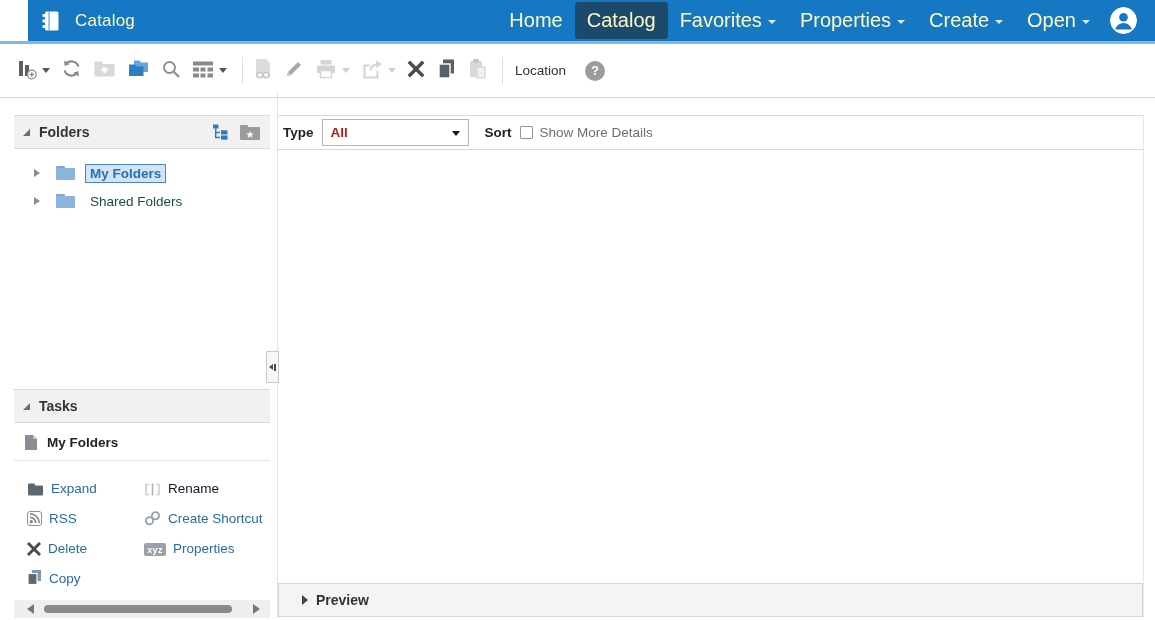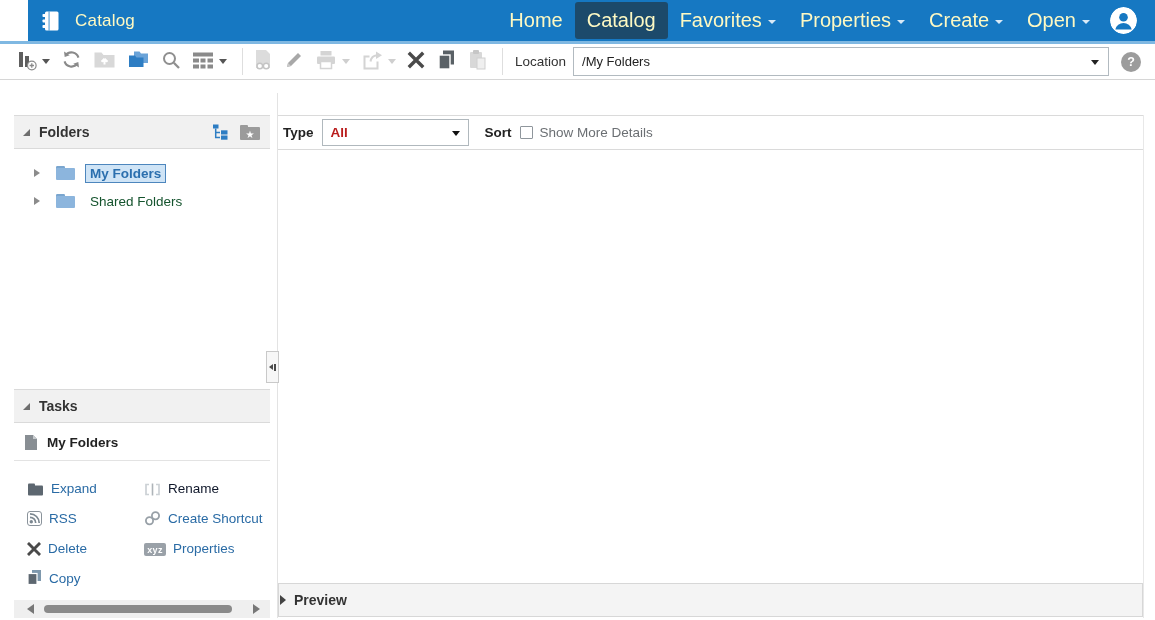--- a/index.html
+++ b/index.html
@@ -24,21 +24,21 @@
     padding:7px 12px; border-radius:3px; display:flex; align-items:center; gap:6px;
     cursor:pointer; white-space:nowrap;
   }
   .nav-item.active { background:#1c4a6b; }
   .caret-w { width:0; height:0; border-left:4px solid transparent; border-right:4px solid transparent;
     border-top:4px solid #d9eaf7; margin-top:2px; }
   .avatar { width:27px; height:27px; border-radius:50%; margin:0 12px 0 8px; cursor:pointer; overflow:hidden; }
 
   
   .toolbar {
-    position:absolute; top:44px; left:0; right:0; height:36px; background:#fff;
+    position:absolute; top:44px; left:0; right:0; height:54px; background:#fff;
     border-bottom:1px solid #d6d6d6; display:flex; align-items:center;
     padding:0 14px 0 16px;
   }
   .tb-btn { display:flex; align-items:center; gap:5px; margin-right:11px; cursor:pointer; }
   .tb-btn.disabled { cursor:default; }
   .tb-sep { width:1px; height:27px; background:#dedede; margin:0 10px 0 4px; flex:none; }
   .caret-g { width:0; height:0; border-left:4.5px solid transparent; border-right:4.5px solid transparent;
     border-top:5px solid #555; }
   .caret-dis { border-top-color:#cfcfcf; }
   .location-label { font-size:13.5px; color:#333; margin:0 7px 0 2px; white-space:nowrap; }
@@ -118,21 +118,21 @@
   .sel-type { width:147px; margin-right:16px; }
   .sel-sort { width:187px; margin-right:19px; }
   .checkbox { width:13px; height:13px; border:1px solid #8f969c; background:#fff; border-radius:1px; cursor:pointer; flex:none; }
   .cb-label { font-size:13.5px; color:#6b6f73; margin-left:7px; }
 
   .right-edge { position:absolute; left:1143px; top:115px; width:1px; height:503px; background:#e8e8e8; }
 
   .preview-bar {
     position:absolute; left:278px; top:583px; width:865px; height:34px;
     background:#f4f4f4; border:1px solid #d7d7d7; display:flex; align-items:center;
-    padding:0 1px; gap:8px; cursor:pointer;
+    padding:0 23px; gap:8px; cursor:pointer;
   }
   .preview-arrow { width:0; height:0; border-top:5px solid transparent; border-bottom:5px solid transparent;
     border-left:6px solid #444; }
   .preview-title { font-weight:bold; font-size:14px; color:#333; }
 </style>
 </head>
 <body>
 
 <div class="page">
 
@@ -304,24 +304,20 @@
           <rect x="3" y="3" width="12" height="16" rx="1" fill="#d8d8d8"></rect>
           <rect x="6" y="1" width="6" height="4" rx="1" fill="#c6c6c6"></rect>
           <rect x="10" y="9" width="8" height="11" fill="#efefef" stroke="#cfcfcf"></rect>
         </svg>
       </span>
     </div>
 
     <div class="tb-sep"></div>
 
     <span class="location-label">Location</span>
-    <div class="location-box">
-      <span>/My Folders</span>
-      <span class="caret-g"></span>
-    </div>
     <div class="help-btn">
       <span>?</span>
     </div>
   </div>
 
   <div class="left-panel">
     <div class="panel-header">
       <span class="tri-corner"></span>
       <span class="panel-title">Folders</span>
       <span class="panel-hdr-icons">

